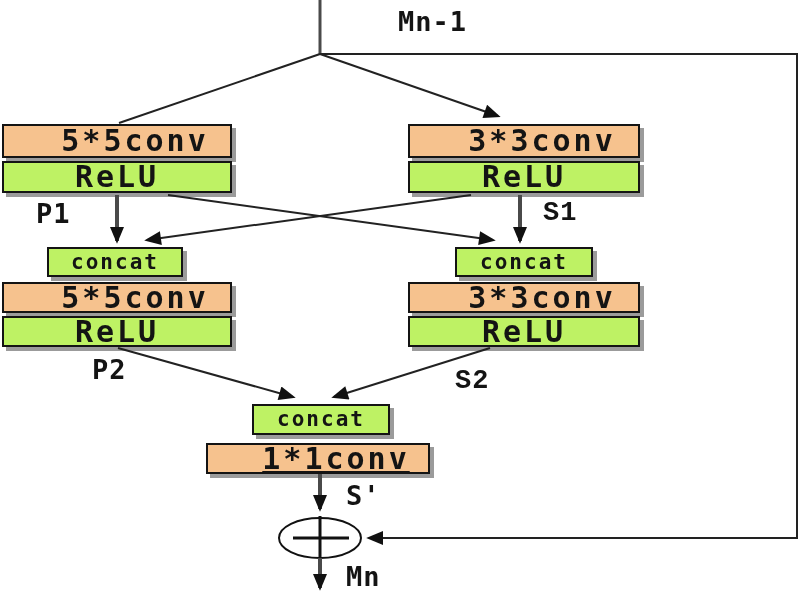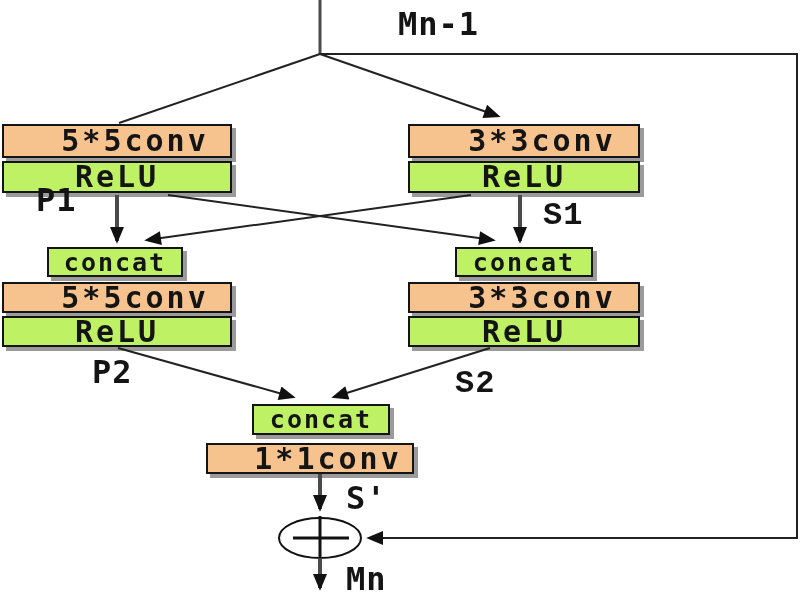--- a/index.html
+++ b/index.html
@@ -9,38 +9,38 @@
     font-weight:bold;overflow:hidden;color:#141414;
   }
   .layer-svg{position:absolute;left:0;top:0;width:800px;height:600px;pointer-events:none;}
   .box{
     position:absolute;box-sizing:border-box;border:2px solid #141414;
     display:flex;align-items:center;justify-content:center;
     background:#bef264;box-shadow:4px 4px 0 #9b9b9b;
     font-size:30px;letter-spacing:3px;line-height:1;white-space:nowrap;
   }
   .box.conv{background:var(--conv-fill,#f6c28e);padding-left:36px;}
-  .box.small{font-size:25px;letter-spacing:2px;}
-  .lbl{position:absolute;font-size:32px;letter-spacing:1px;line-height:1;white-space:nowrap;}
+  .box.small{font-size:21px;letter-spacing:2px;}
+  .lbl{position:absolute;font-size:27px;letter-spacing:1px;line-height:1;white-space:nowrap;}
   
   #conv5-1{left:2px;top:124px;width:230px;height:34px;}
   #relu-l1{left:2px;top:161px;width:230px;height:32px;}
   #conv3-1{left:408px;top:124px;width:232px;height:34px;}
   #relu-r1{left:408px;top:161px;width:232px;height:32px;}
   #concat-l{left:47px;top:247px;width:136px;height:30px;}
   #concat-r{left:455px;top:247px;width:138px;height:30px;}
   #conv5-2{left:2px;top:282px;width:230px;height:31px;}
   #relu-l2{left:2px;top:316px;width:230px;height:31px;}
   #conv3-2{left:408px;top:282px;width:232px;height:31px;}
   #relu-r2{left:408px;top:316px;width:232px;height:31px;}
   #concat-m{left:252px;top:404px;width:138px;height:31px;}
-  #conv1x1{left:206px;top:443px;width:208px;height:31px;}
+  #conv1x1{left:206px;top:443px;width:224px;height:31px;text-decoration:underline;}
   
   #lbl-input{left:398px;top:8px;}
-  #lbl-p1{left:36px;top:184px;}
+  #lbl-p1{left:36px;top:200px;}
   #lbl-s1{left:543px;top:200px;font-family:Liberation Mono, monospace;}
   #lbl-p2{left:92px;top:356px;}
   #lbl-s2{left:455px;top:368px;font-family:Liberation Mono, monospace;}
   #lbl-sprime{left:346px;top:482px;}
   #lbl-output{left:346px;top:563px;}
 </style>
 </head>
 <body>
 
 <div class="stage">

